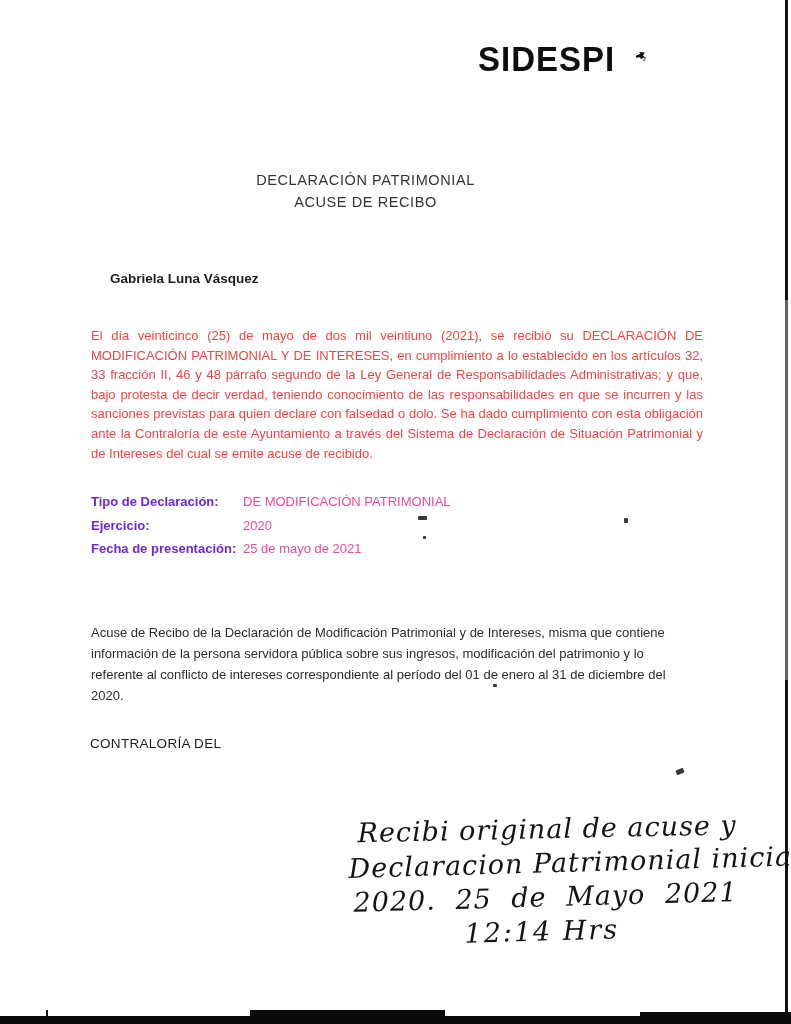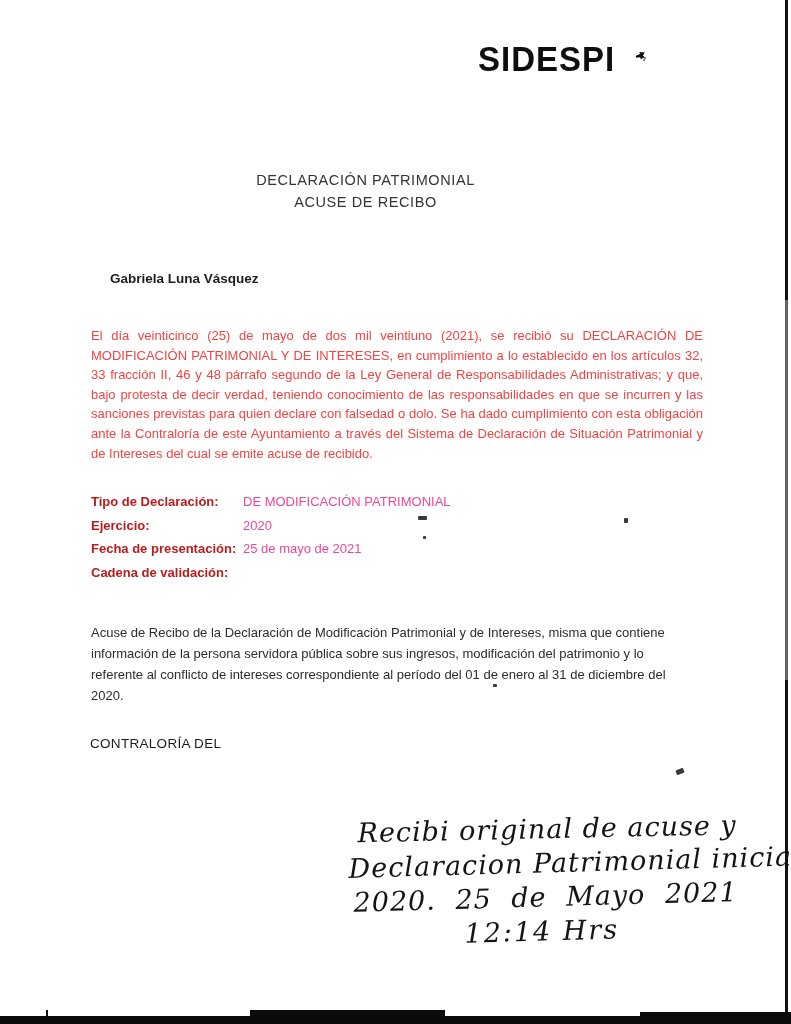--- a/index.html
+++ b/index.html
@@ -43,21 +43,21 @@
     position:absolute;top:326px;left:91px;width:612px;
     font-size:13px;line-height:19.6px;text-align:justify;color:#ef4444;
   }
   .para2{
     position:absolute;top:622px;left:91px;width:600px;
     font-size:13px;line-height:21px;text-align:left;color:#2c2c2c;
   }
 
   .fields{position:absolute;top:494px;left:91px;width:560px;font-size:13px;}
   .field-row{display:flex;margin-bottom:8.5px;}
-  .field-label{font-weight:bold;color:#b91c1c;width:152px;flex:0 0 152px;}
+  .field-label{font-weight:bold;color:#6d28d9;width:152px;flex:0 0 152px;}
   .field-value{color:#ec4899;}
 
   .footer-heading{position:absolute;top:736px;left:90px;font-weight:normal;font-size:13.5px;letter-spacing:.3px;color:#1d1d1d;}
 
   
   .handwriting{
     position:absolute;top:812px;left:345px;width:430px;
     transform:rotate(-1.6deg);
     font-family:"DejaVu Serif", serif;
     font-style:italic;
@@ -119,24 +119,20 @@
       <span class="field-value">DE MODIFICACIÓN PATRIMONIAL</span>
     </div>
     <div class="field-row">
       <span class="field-label">Ejercicio:</span>
       <span class="field-value">2020</span>
     </div>
     <div class="field-row">
       <span class="field-label">Fecha de presentación:</span>
       <span class="field-value">25 de mayo de 2021</span>
     </div>
-    <div class="field-row">
-      <span class="field-label">Cadena de validación:</span>
-      <span class="field-value"></span>
-    </div>
   </div>
 
   <div class="para2">Acuse de Recibo de la Declaración de Modificación Patrimonial y de Intereses, misma que contiene información de la persona servidora pública sobre sus ingresos, modificación del patrimonio y lo referente al conflicto de intereses correspondiente al período del 01 de enero al 31 de diciembre del 2020.</div>
 
   <div class="footer-heading">CONTRALORÍA DEL</div>
 
   <div class="handwriting">
     <div class="hw-l1">Recibi original de acuse y</div>
     <div class="hw-l2">Declaracion Patrimonial inicial</div>
     <div class="hw-l3">2020.  25 de Mayo 2021</div>

